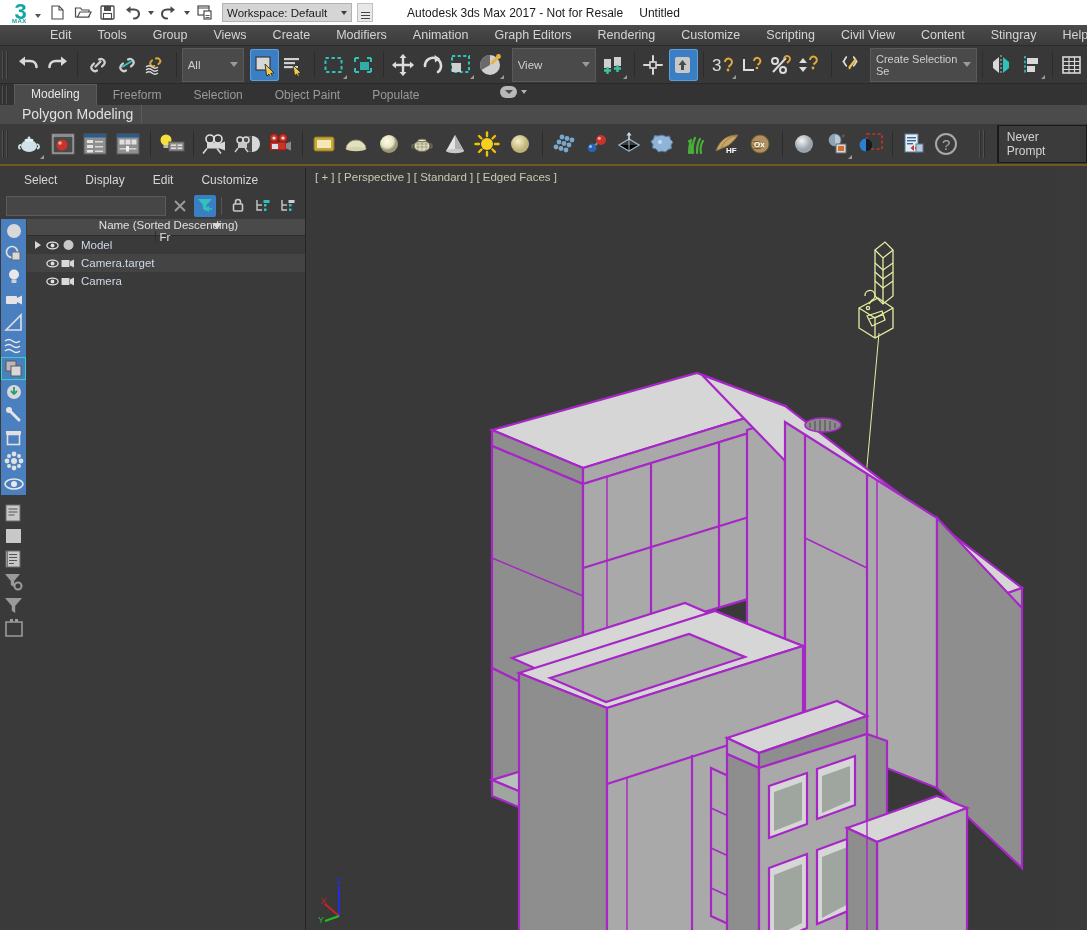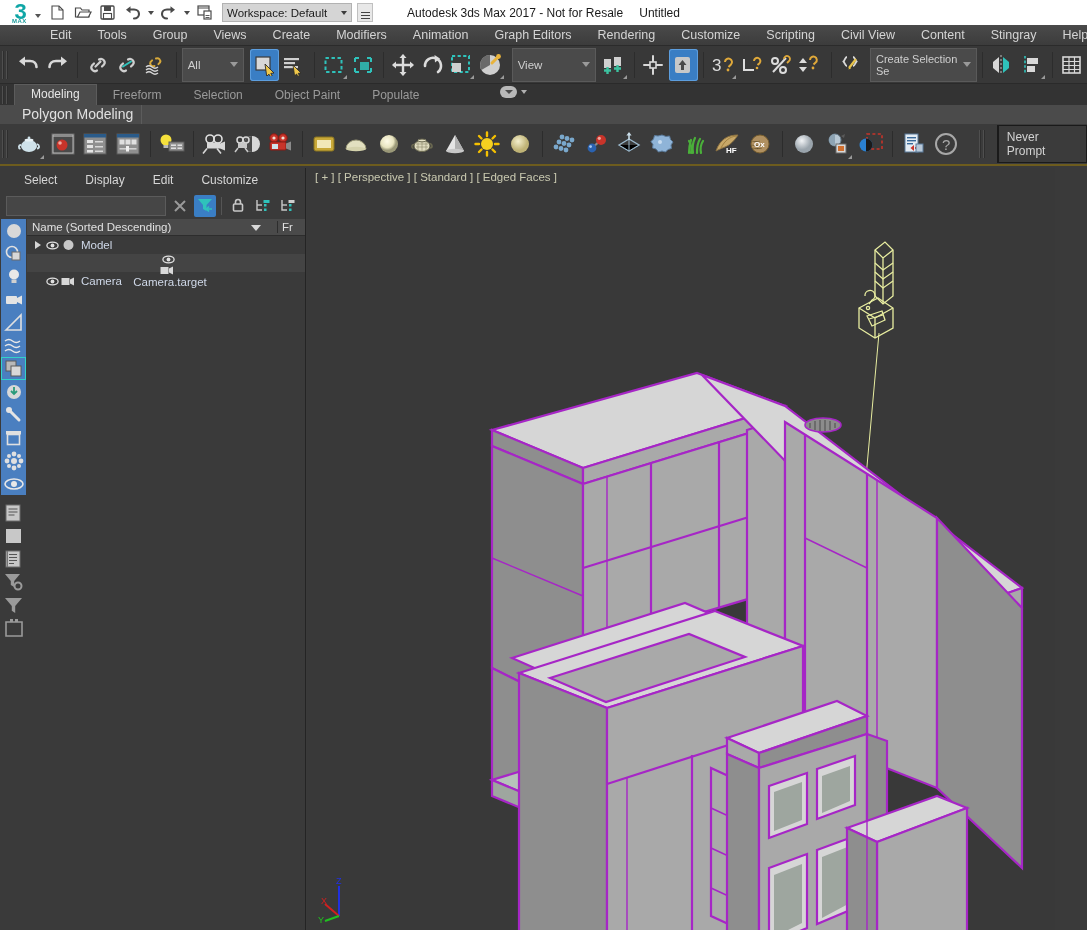--- a/index.html
+++ b/index.html
@@ -162,27 +162,28 @@
      display:flex;align-items:center;justify-content:center; cursor:pointer;}
   .icbtn.on { background:#4a7fc0; }
   .icbtn.on.sel2 { background:#4a7fc0; box-shadow: inset 0 0 0 1px #32d2c8; }
   .ic-div { height:6px; }
 
   .listarea { flex:1; background:#3a3a3a; position:relative; }
   .listhdr {
     height:17px; background:#4a4a4a; border-bottom:1px solid #2d2d2d;
     display:flex; align-items:center; font-size:11.5px; color:#e0e0e0;
     padding-left:5px;
+    flex-direction:column;
   }
   .listhdr .colname { flex:1; position:relative;}
   .listhdr .sortcar { position:absolute; right:16px; top:4px; width:0;height:0;
       border-left:5px solid transparent;border-right:5px solid transparent;border-top:6px solid #d8d8d8;}
   .listhdr .colfr { width:28px; border-left:1px solid #2d2d2d; padding-left:4px;}
   .lrow { height:18px; display:flex; align-items:center; font-size:11.5px; color:#cfd8e8; padding-left:4px;cursor:pointer;}
-  .lrow.alt { background:#444444;flex-direction:column; }
+  .lrow.alt { background:#444444; }
   .lrow .expander { width:14px; display:flex;align-items:center;justify-content:center;}
   .lrow .expander i { width:0;height:0;border-top:4px solid transparent;border-bottom:4px solid transparent;border-left:6px solid #d5d5d5;display:block;}
   .lrow .indent { width:14px; }
   .eye { width:15px; display:flex;align-items:center;justify-content:center;}
   .typeic { width:17px; display:flex;align-items:center;justify-content:center;}
   .lname { padding-left:4px; }
 
   
   .viewport {
     position:absolute; left:307px; top:168px; width:748px; height:762px;

